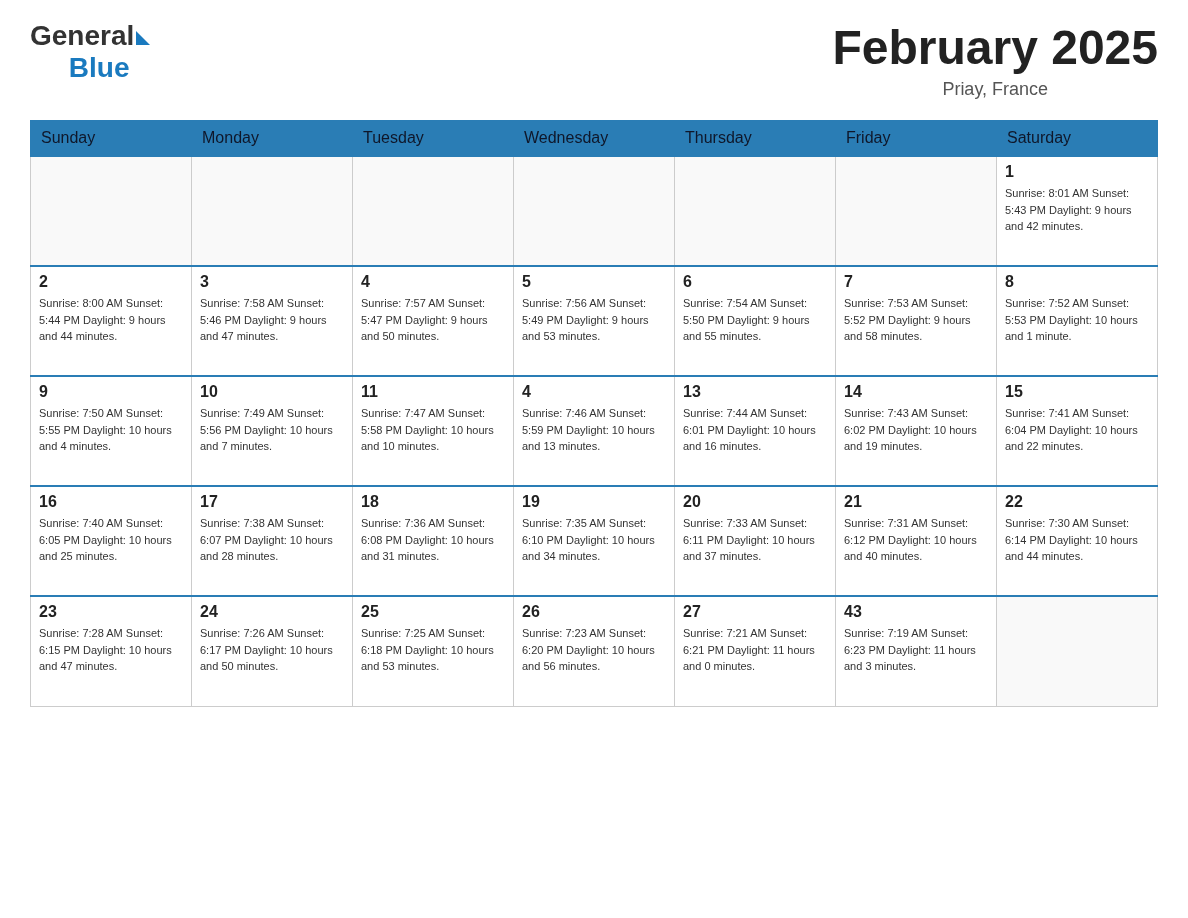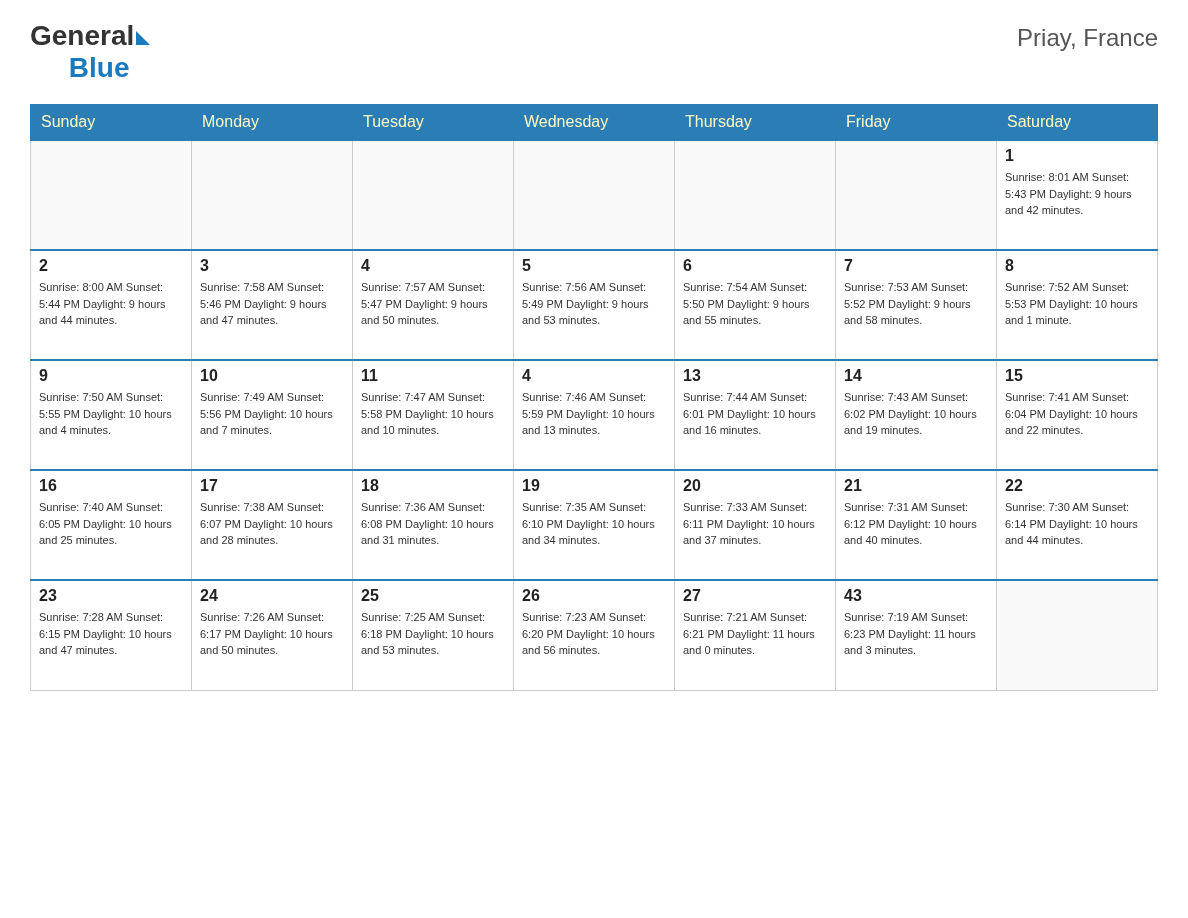--- a/index.html
+++ b/index.html
@@ -50,32 +50,33 @@
     }
     .title-section {
       text-align: right;
     }
     .month-title {
       font-size: 48px;
       font-weight: bold;
       color: #222;
     }
     .location {
-      font-size: 24px;
+      font-size: 18px;
       color: #555;
       margin-top: 4px;
+      text-align: center;
     }
     .calendar {
       width: 100%;
       border-collapse: collapse;
       border: 1px solid #aaa;
     }
     .calendar th {
       background-color: #2a7db5;
-      color: #fef9c3;
+      color: #0f172a;
       text-align: left;
       padding: 8px 10px;
       font-size: 16px;
       font-weight: normal;
       border: 1px solid #2a7db5;
     }
     .calendar td {
       vertical-align: top;
       padding: 6px 8px;
       border: 1px solid #ccc;
@@ -106,20 +107,21 @@
 
 <div class="header">
   <div class="logo-wrapper">
     <div class="logo-top-row">
       <span class="logo-text-general">General</span>
       <span class="logo-arrow"></span>
     </div>
     <span class="logo-blue">Blue</span>
   </div>
   <div class="title-section">
+    <div class="month-title">February 2025</div>
     <div class="location">Priay, France</div>
   </div>
 </div>
 
 <table class="calendar">
   <thead>
     <tr>
       <th>Sunday</th>
       <th>Monday</th>
       <th>Tuesday</th>

